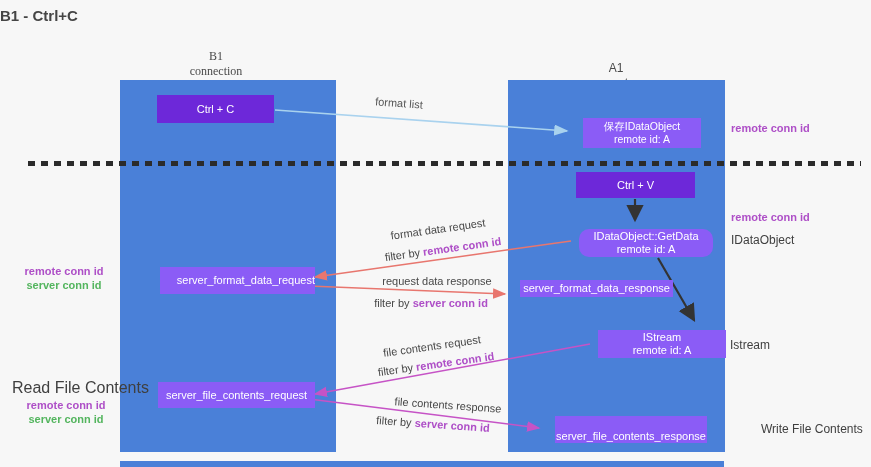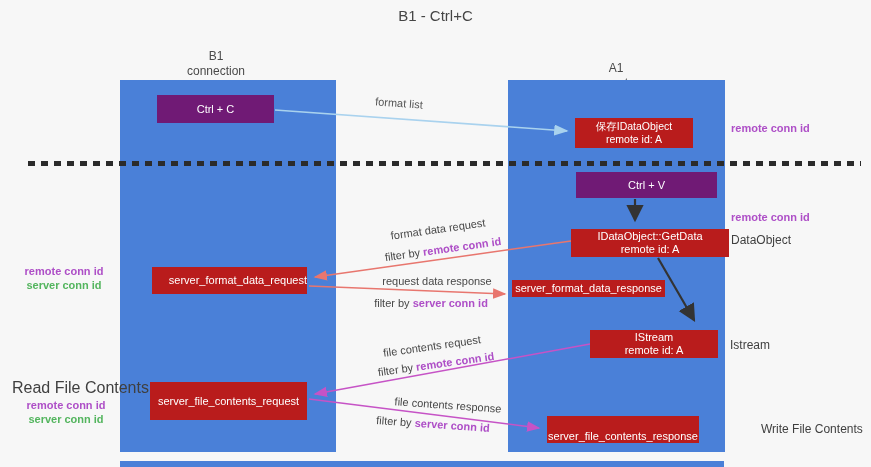--- a/index.html
+++ b/index.html
@@ -4,40 +4,40 @@
 <style>
   html,body{margin:0;padding:0;}
   body{
     width:871px;height:467px;position:relative;overflow:hidden;
     background:#f7f7f7;
     font-family:"Liberation Sans", sans-serif;
     color:#3f3f3f;
   }
   #canvas{position:absolute;inset:0;}
   .title{
-    position:absolute;left:0;right:0;top:6px;text-align:center;
-    font-size:15px;line-height:19px;color:#454545;
+    position:absolute;left:0;right:0;top:6px;text-align:left;
+    font-size:15px;line-height:19px;color:#454545;font-weight:bold;
   }
   .col-header{
     position:absolute;top:49px;width:100px;text-align:center;
     font-size:12px;line-height:15px;color:#4a4a4a;
   }
   .lifeline{position:absolute;background:#4a80d8;z-index:1;}
   .divider{
     position:absolute;left:28px;top:161px;width:833px;height:5px;z-index:3;
     background:repeating-linear-gradient(90deg,#2b2b2b 0,#2b2b2b 7px,transparent 7px,transparent 13px);
   }
   .arrows{position:absolute;left:0;top:0;z-index:4;}
   .node{
     position:absolute;z-index:5;display:flex;flex-direction:column;
     align-items:center;justify-content:center;
     color:#fff;font-size:11px;line-height:13px;text-align:center;white-space:nowrap;
   }
-  .node.green{background:#701a75;}
-  .node.orange{background:#b91c1c;}
+  .node.green{background:#6d28d9;}
+  .node.orange{background:#8b5cf6;margin-left:8px;}
   .arrow-label{
     position:absolute;z-index:6;font-size:11px;color:#484848;white-space:nowrap;
   }
   .side-label{
     position:absolute;z-index:6;font-size:12px;color:#3f3f3f;white-space:nowrap;
   }
   .side-group{
     position:absolute;z-index:6;text-align:center;font-size:11px;line-height:14px;white-space:nowrap;
   }
   .purple{color:#ae4fc7;font-weight:700;}
@@ -47,21 +47,21 @@
 </style>
 </head>
 <body>
 
 <div id="canvas">
 
   <div class="title">
     <div>B1 - Ctrl+C</div>
   </div>
 
-  <div class="col-header" style="left:166px;">
+  <div class="col-header" style="left:166px;font-family:Liberation Serif, serif;">
     <div>B1</div>
     <div>connection</div>
   </div>
 
   <div class="col-header" style="left:566px;margin-top:12px;">
     <div>A1</div>
     <div>remote</div>
   </div>
 
   <div class="lifeline" style="left:120px;top:80px;width:216px;height:372px;"></div>
@@ -96,43 +96,43 @@
 
   <div class="node green" style="left:157px;top:95px;width:117px;height:28px;">
     <span>Ctrl + C</span>
   </div>
 
   <div class="node orange" style="left:575px;top:118px;width:118px;height:30px;font-size:10.5px;">
     <div>保存IDataObject</div>
     <div>remote id: A</div>
   </div>
 
-  <div class="node green" style="left:576px;top:172px;width:141px;height:26px;justify-content:center;">
+  <div class="node green" style="left:576px;top:172px;width:119px;height:26px;justify-content:center;">
     <span>Ctrl + V</span>
   </div>
 
-  <div class="node orange" style="left:571px;top:229px;width:158px;height:28px;">
+  <div class="node orange" style="left:571px;top:229px;width:134px;height:28px;border-radius:10px;">
     <div>IDataObject::GetData</div>
     <div>remote id: A</div>
   </div>
 
   <div class="node orange" style="left:152px;top:267px;width:155px;height:27px;align-items:flex-end;">
     <span>server_format_data_request</span>
   </div>
 
   <div class="node orange" style="left:512px;top:280px;width:153px;height:17px;">
     <span>server_format_data_response</span>
   </div>
 
   <div class="node orange" style="left:590px;top:330px;width:128px;height:28px;">
     <div>IStream</div>
     <div>remote id: A</div>
   </div>
 
-  <div class="node orange" style="left:150px;top:382px;width:157px;height:38px;text-align:right;">
+  <div class="node orange" style="left:150px;top:382px;width:157px;height:26px;text-align:right;">
     <span>server_file_contents_request</span>
   </div>
 
   <div class="node orange" style="left:547px;top:416px;width:152px;height:27px;justify-content:flex-end;">
     <span>server_file_contents_response</span>
   </div>
 
   <div class="arrow-label" style="left:399px;top:97px;color:#555;transform:translateX(-50%) rotate(4.2deg);">format list</div>
 
   <div class="arrow-label" style="left:438px;top:223px;transform:translateX(-50%) rotate(-8deg);">format data request</div>
@@ -154,21 +154,21 @@
   </div>
 
   <div class="arrow-label" style="left:448px;top:399px;transform:translateX(-50%) rotate(4deg);">file contents response</div>
   <div class="arrow-label" style="left:433px;top:418px;transform:translateX(-50%) rotate(4deg);">
     <span>filter by</span>
     <span class="purple">server conn id</span>
   </div>
 
   <div class="side-label purple" style="left:731px;top:122px;font-size:11px;">remote conn id</div>
   <div class="side-label purple" style="left:731px;top:211px;font-size:11px;">remote conn id</div>
-  <div class="side-label" style="left:731px;top:233px;">DataObject</div>
+  <div class="side-label" style="left:731px;top:233px;">IDataObject</div>
   <div class="side-label" style="left:730px;top:338px;">Istream</div>
   <div class="side-label" style="left:735px;top:422px;margin-left:26px;">Write File Contents</div>
 
   <div class="side-group" style="left:18px;top:264px;width:92px;">
     <div class="purple">remote conn id</div>
     <div class="greenid">server conn id</div>
   </div>
 
   <div class="side-group" style="left:12px;top:381px;width:108px;">
     <div class="blk">Read File Contents</div>

